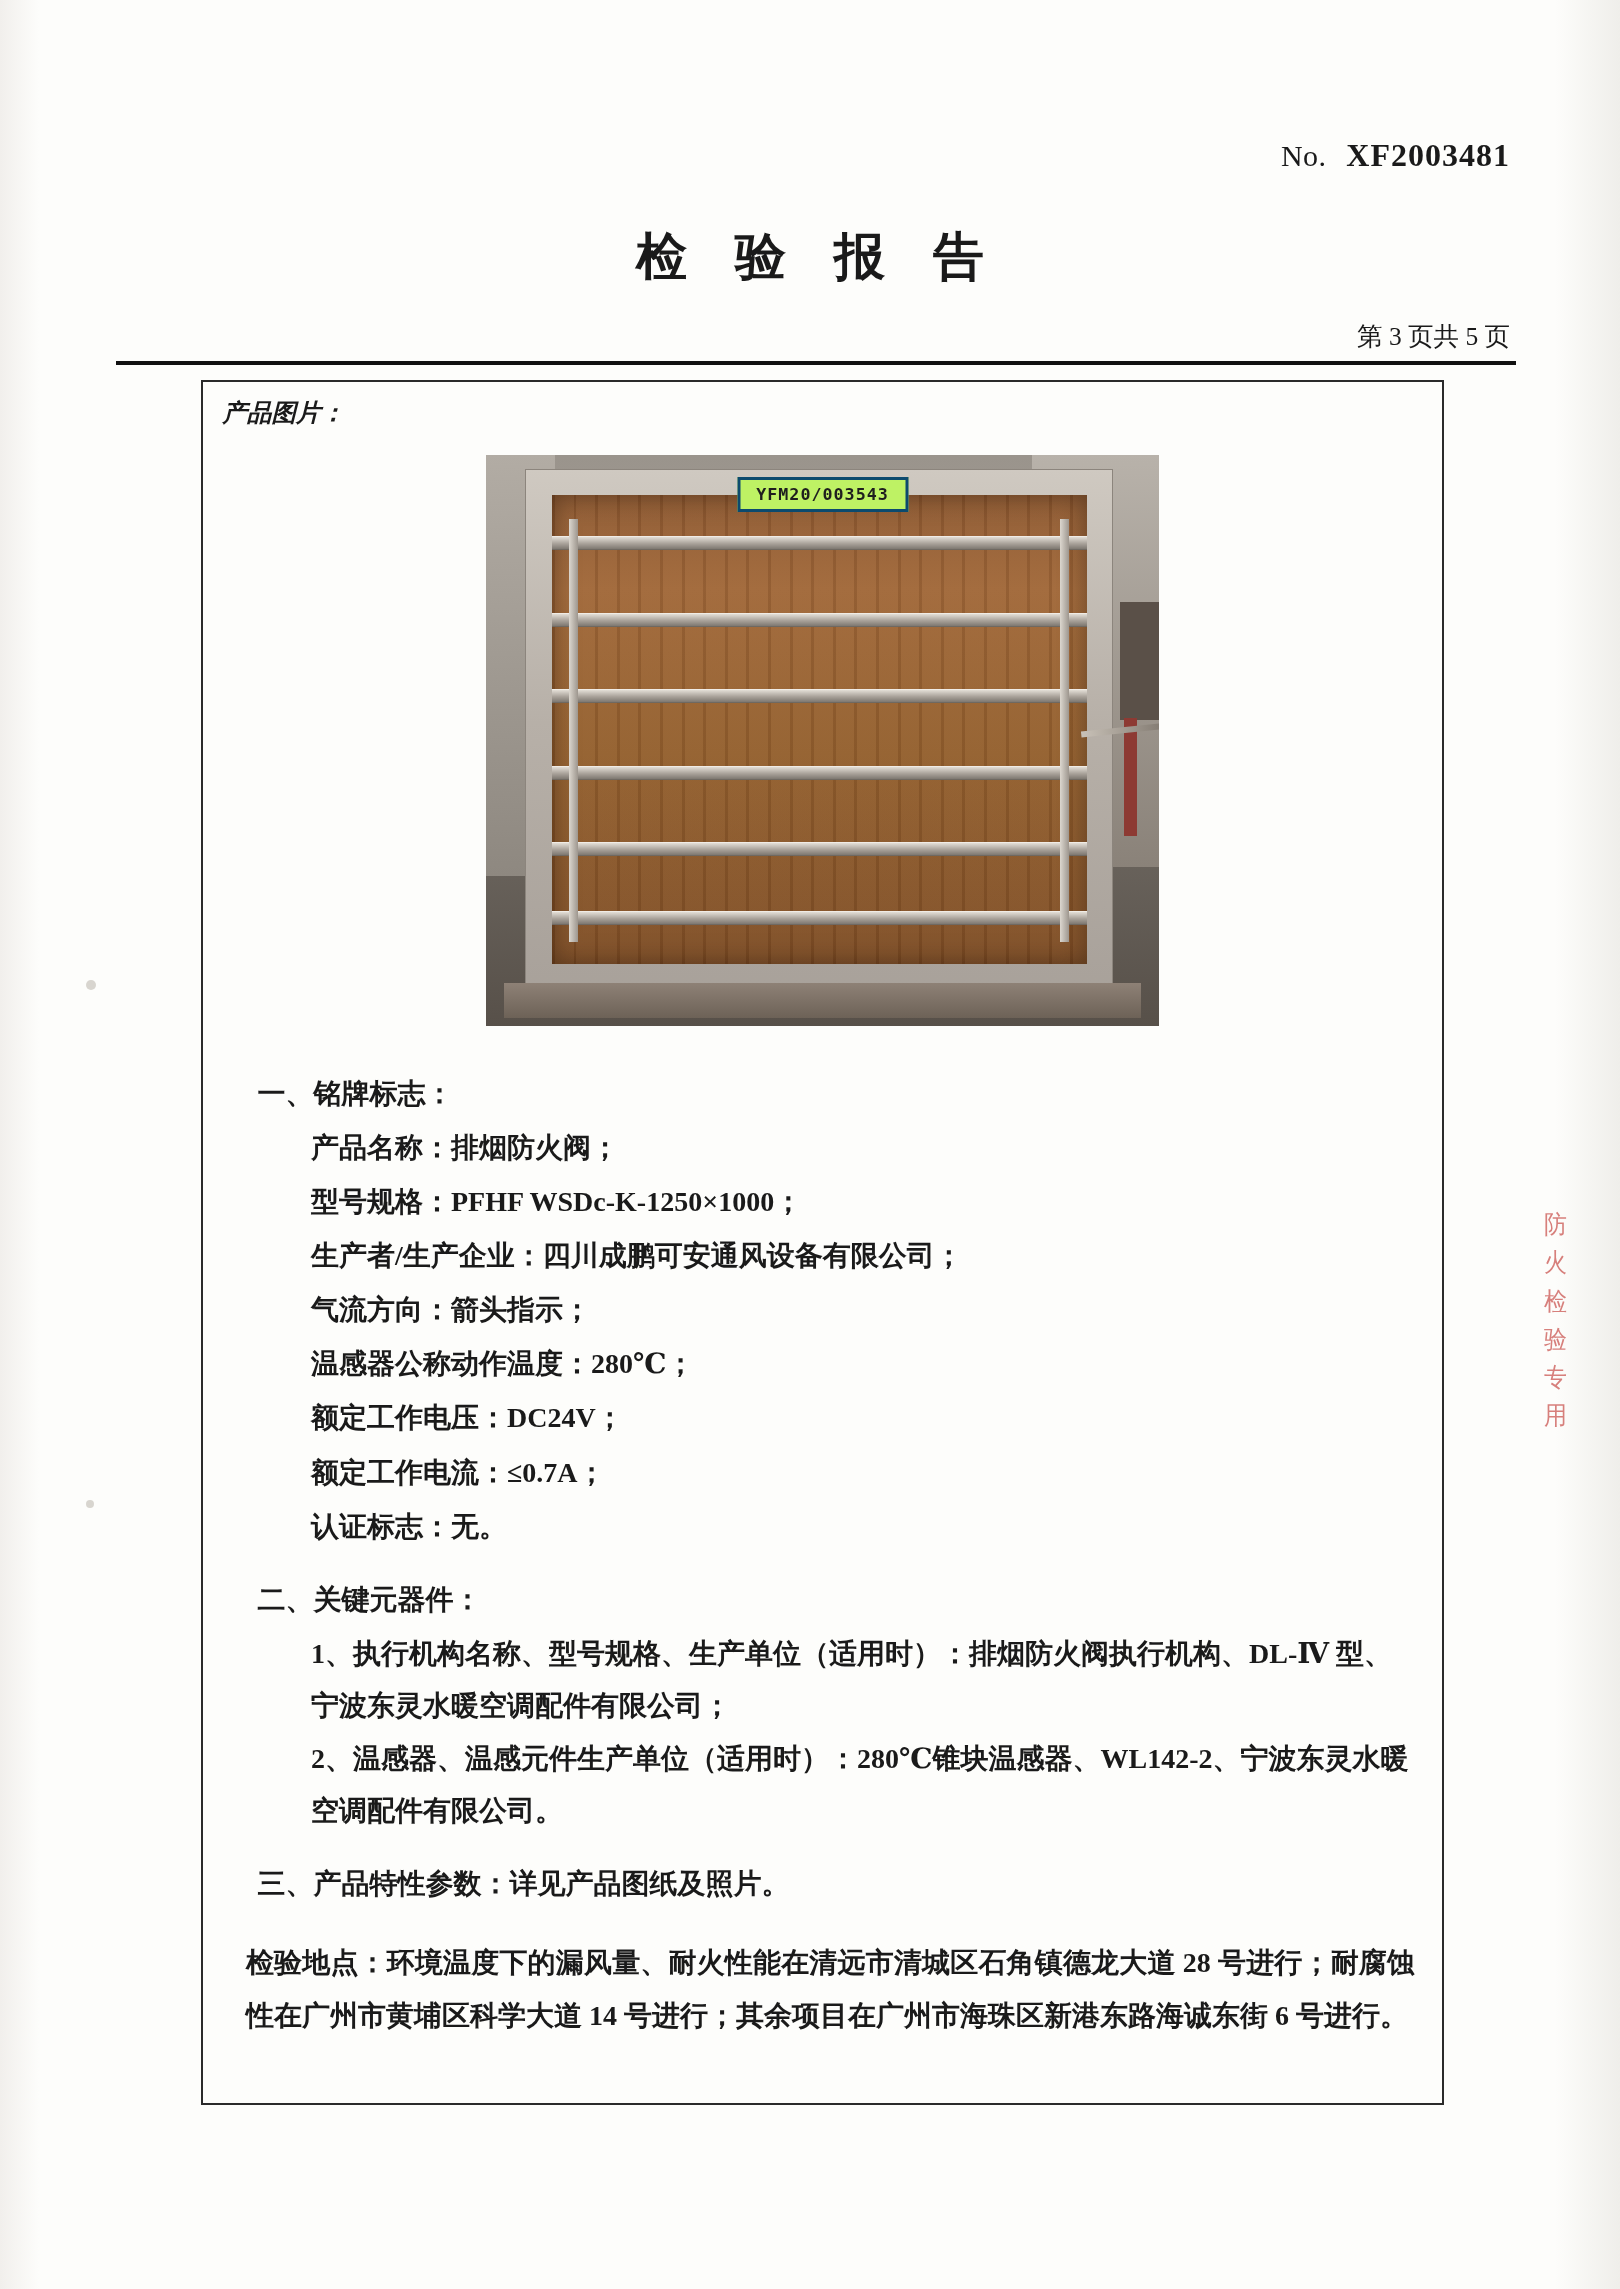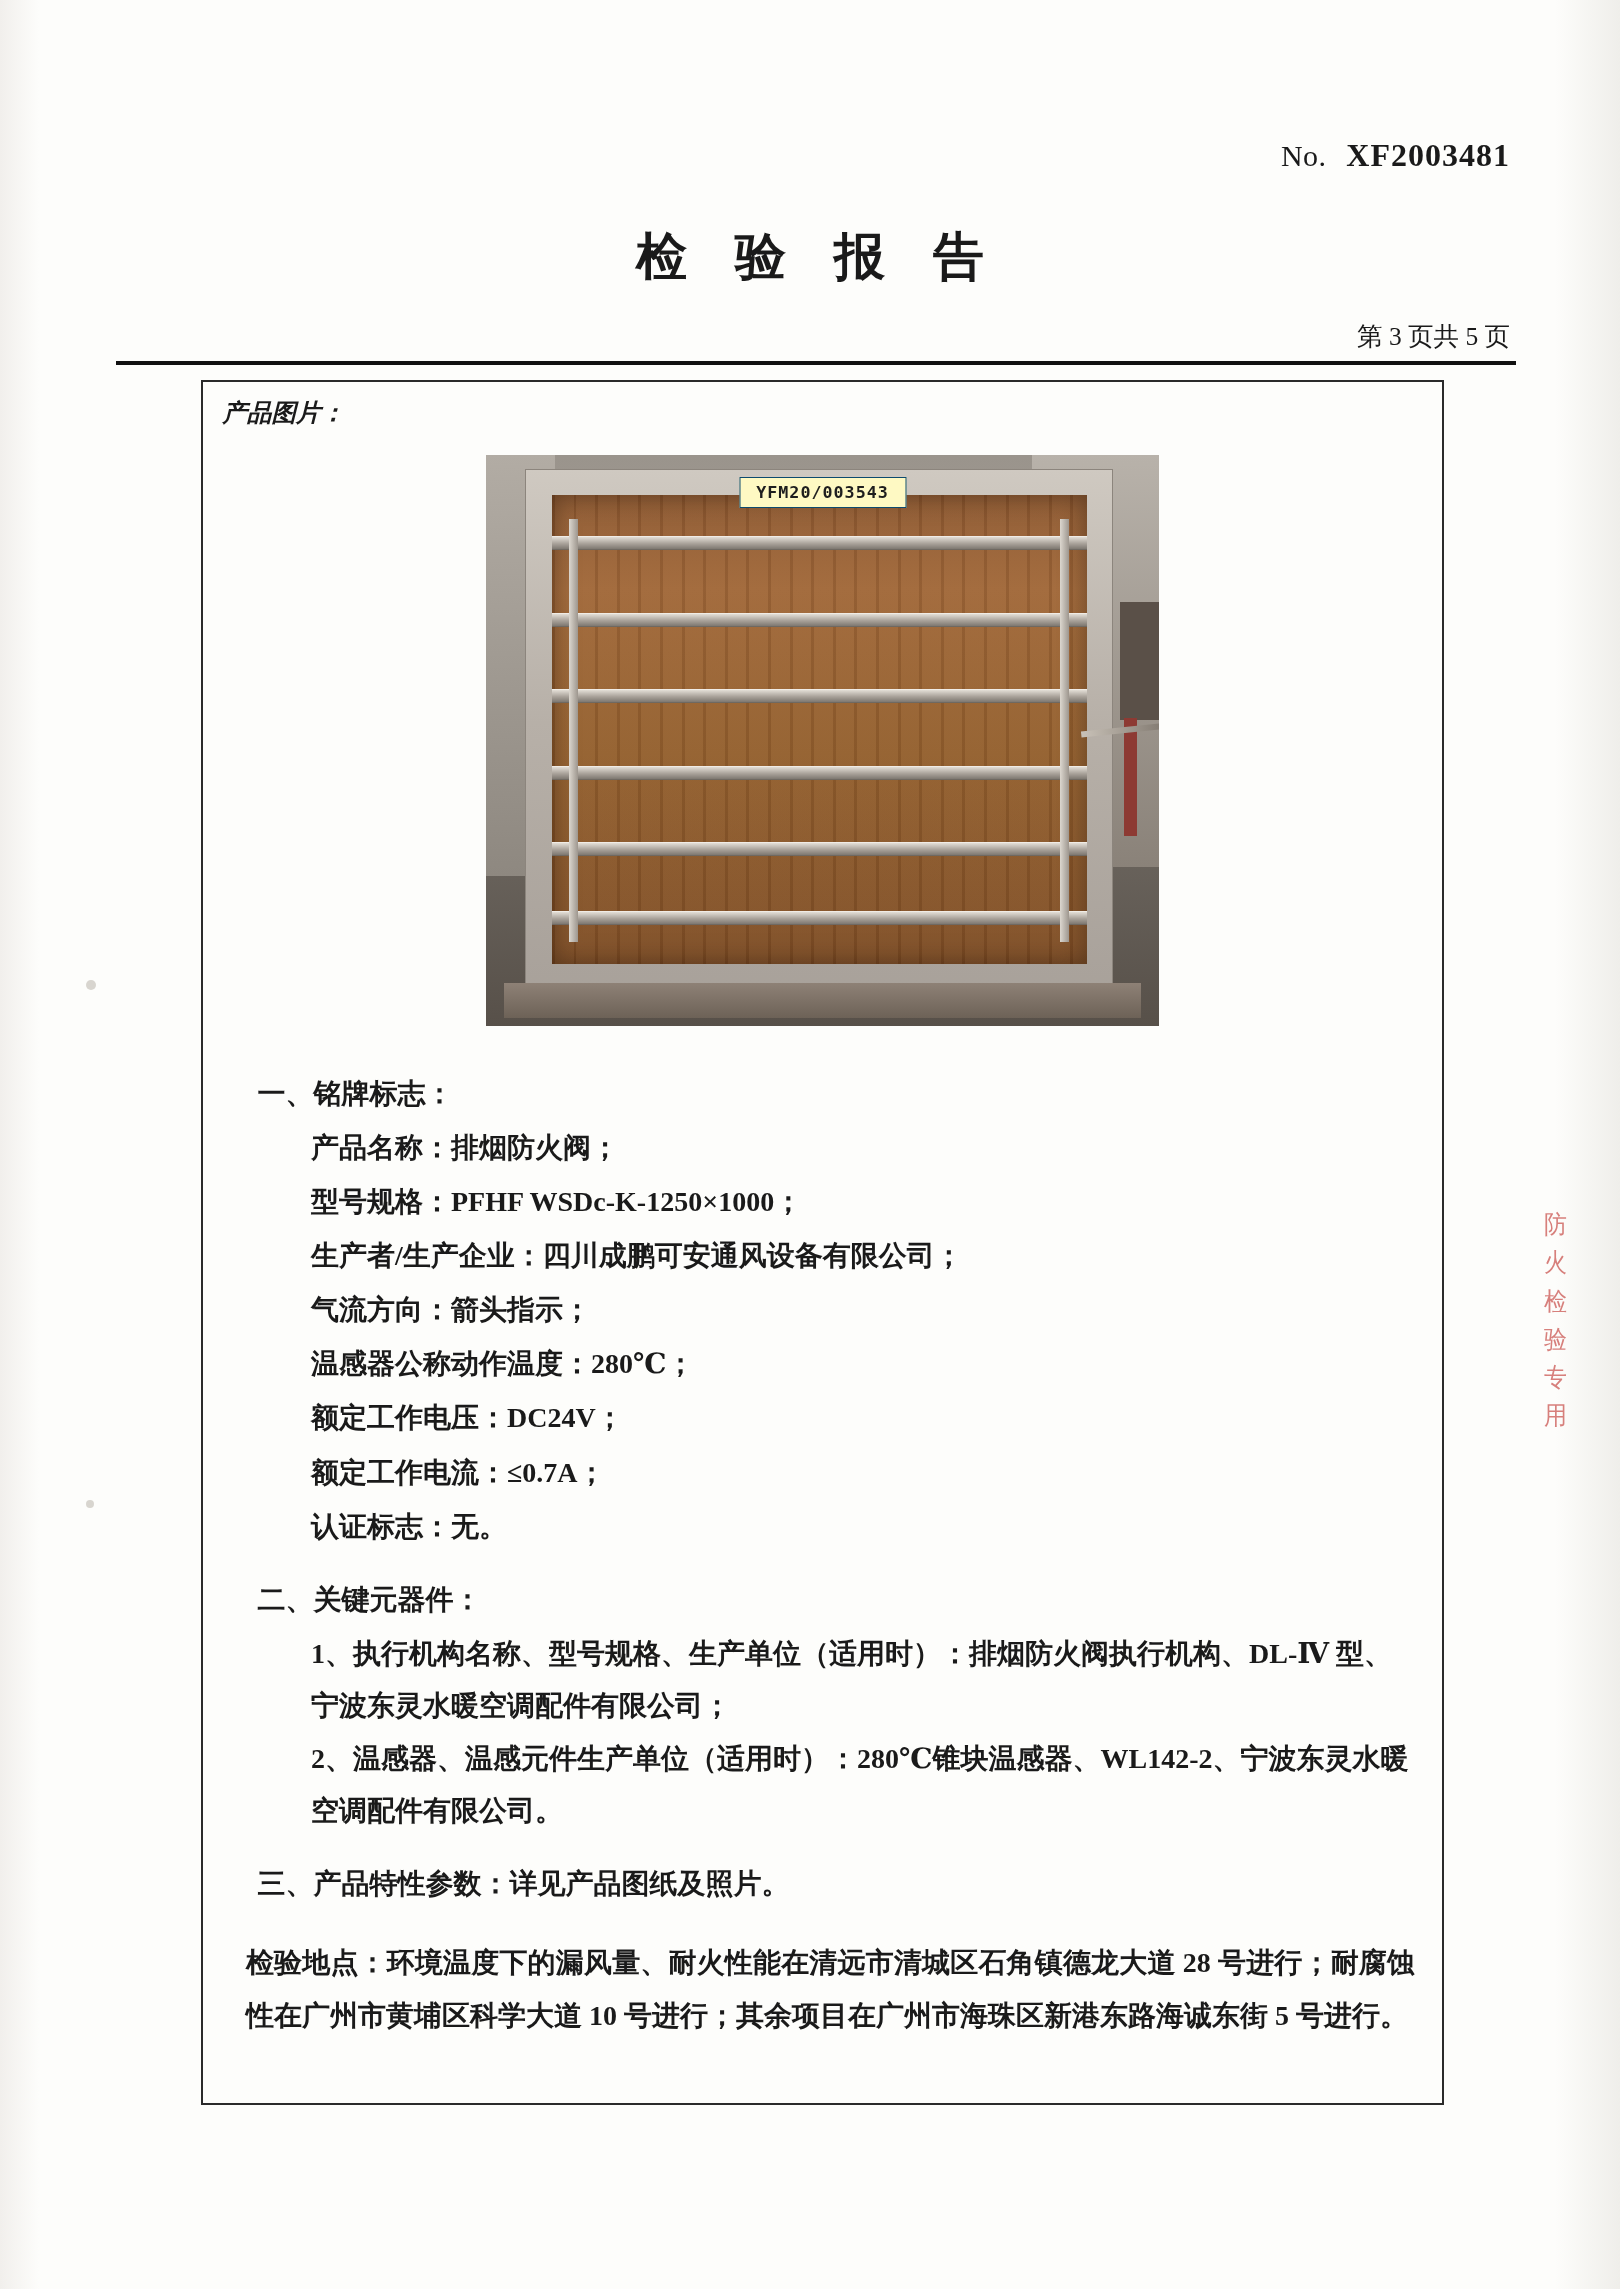--- a/index.html
+++ b/index.html
@@ -165,22 +165,22 @@
     background: linear-gradient(90deg,#c9c2b8,#7d756c);
     transform: rotate(-6deg);
   }
   .label-tag {
     position: absolute;
     top: 21.6px;
     left: 50%;
     transform: translateX(-50%);
     width: 165px;
     height: 29px;
-    background: #fef9c3;
-    border: 1px solid #0c4a6e;
+    background: #bef264;
+    border: 3px solid #0c4a6e;
     color: #1e1e1e;
     font-family: "DejaVu Sans Mono", monospace;
     font-size: 16.7px;
     letter-spacing: 1px;
     display: flex;
     align-items: center;
     justify-content: center;
     z-index: 4;
   }
   .pallet {
@@ -309,21 +309,21 @@
         <div class="sec item">额定工作电流：≤0.7A；</div>
         <div class="sec item">认证标志：无。</div>
 
         <div class="sec sec-head gap-top">二、关键元器件：</div>
         <div class="item2" style="font-size:28px;line-height:1.86;">1、执行机构名称、型号规格、生产单位（适用时）：排烟防火阀执行机构、DL-Ⅳ 型、宁波东灵水暖空调配件有限公司；</div>
         <div class="item2" style="font-size:28px;line-height:1.86;">2、温感器、温感元件生产单位（适用时）：280℃锥块温感器、WL142-2、宁波东灵水暖空调配件有限公司。</div>
 
         <div class="sec sec-head gap-top">三、产品特性参数：详见产品图纸及照片。</div>
 
 
-        <div class="note">检验地点：环境温度下的漏风量、耐火性能在清远市清城区石角镇德龙大道 28 号进行；耐腐蚀性在广州市黄埔区科学大道 10 号进行；其余项目在广州市海珠区新港东路海诚东街 5 号进行。</div>
+        <div class="note">检验地点：环境温度下的漏风量、耐火性能在清远市清城区石角镇德龙大道 28 号进行；耐腐蚀性在广州市黄埔区科学大道 14 号进行；其余项目在广州市海珠区新港东路海诚东街 6 号进行。</div>
       </div>
 
     </div>
 
     <div class="stamp">
       <span>防</span>
       <span>火</span>
       <span>检</span>
       <span>验</span>
       <span>专</span>

